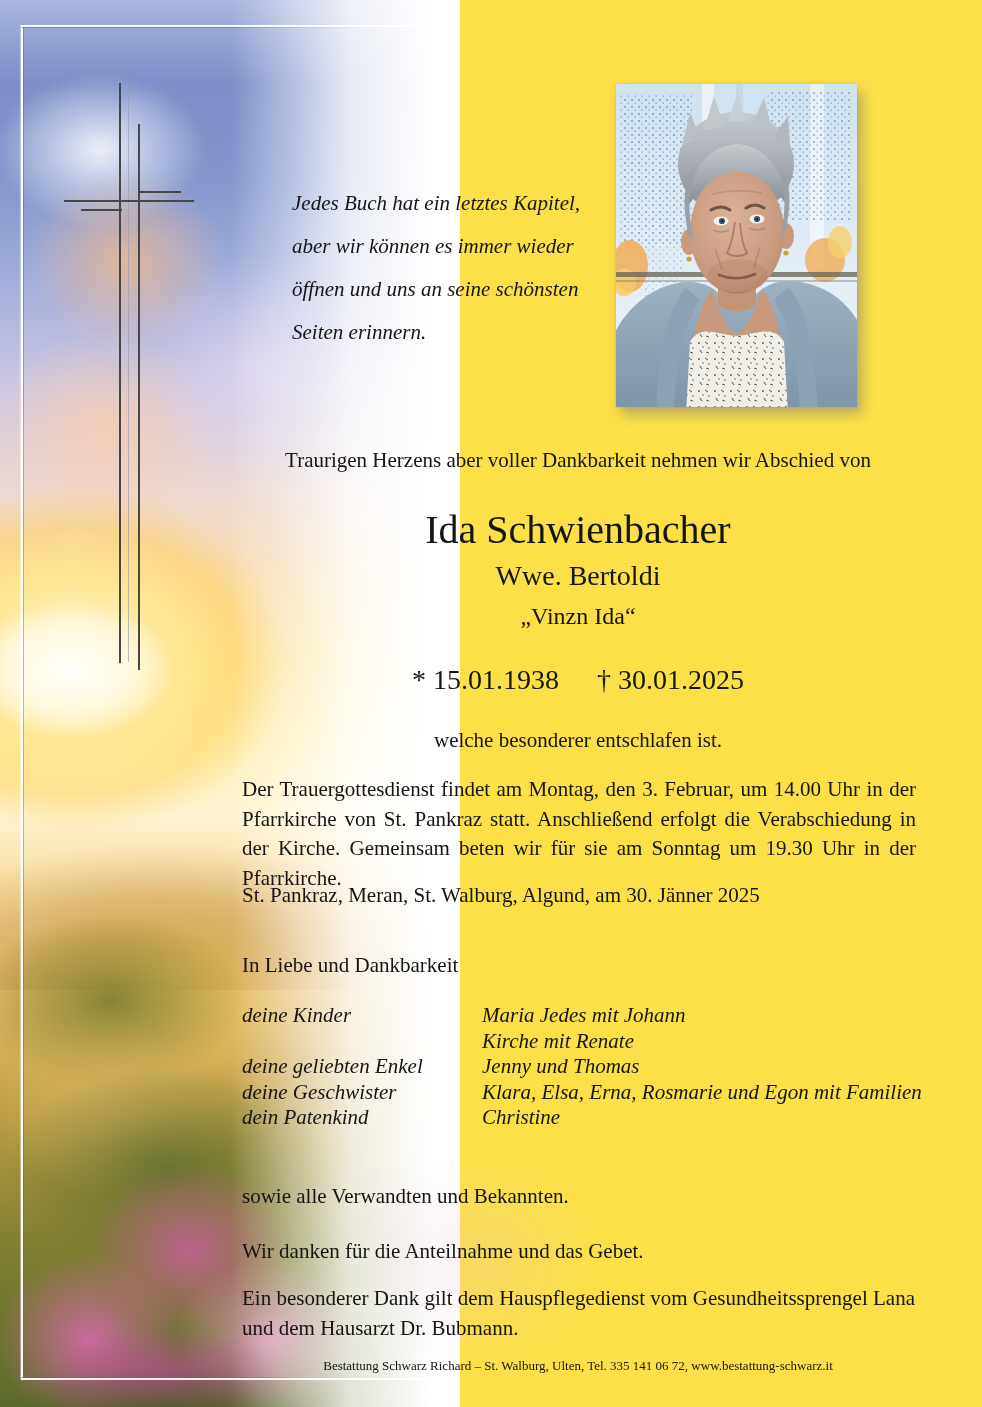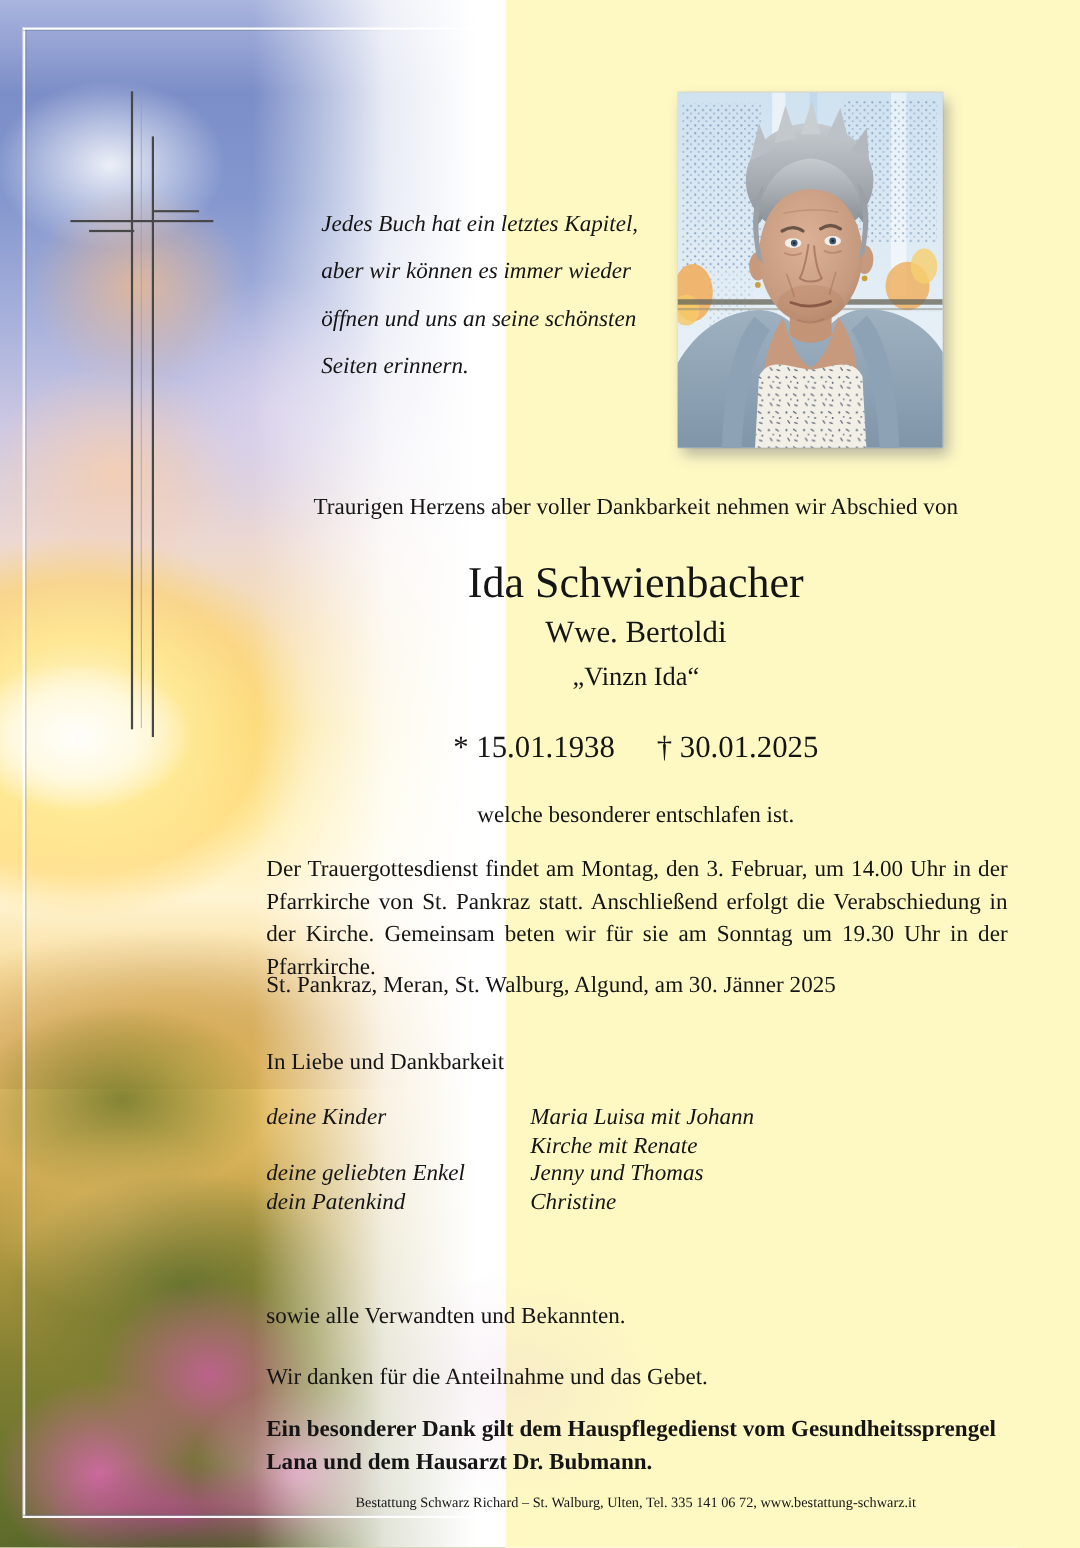--- a/index.html
+++ b/index.html
@@ -1,21 +1,21 @@
 <!DOCTYPE html>
 <html lang="de"><head>
 <meta charset="utf-8">
 <style>
   * { box-sizing: border-box; }
   html, body { margin: 0; padding: 0; background: #ffffff; }
   .card {
     position: relative;
     width: 982px;
     height: 1407px;
-    background: #fef9c3;
+    background: #fde047;
     overflow: hidden;
     font-family: "Liberation Serif", "DejaVu Serif", serif;
     color: #151515;
   }
 
   
   .bg { position: absolute; left: 0; top: 0; width: 460px; height: 1407px; overflow: hidden; }
   .bg > div { position: absolute; }
   .bg-base {
     inset: 0;
@@ -105,21 +105,21 @@
   .places    { top: 881px; }
   .gratitude { top: 951px; }
 
   .family { left: 242px; top: 1003px; width: 700px; font-size: 21px; line-height: 25.6px; font-style: italic; }
   .family .row { display: flex; }
   .family .lbl { width: 240px; flex: 0 0 240px; font-style: italic; }
   .family .val { flex: 1; }
 
   .relatives { top: 1182px; }
   .thanks    { top: 1237px; }
-  .special   { top: 1284px; width: 700px; font-weight: bold; }
+  .special   { top: 1284px; width: 700px; }
 
   .footer { left: 240px; top: 1358px; width: 676px; text-align: center; font-size: 13px; }
   .copyright { right: 18px; top: 1419px; position: absolute; font-size: 10.5px; color: #4a4a4a;
     font-family: "Liberation Sans", "DejaVu Sans", sans-serif; letter-spacing: 0.5px; }
 </style>
 </head>
 <body>
 
 <div class="card">
 
@@ -274,33 +274,37 @@
   </div>
   <div class="txt col-center passing">welche besonderer entschlafen ist.</div>
 
   <div class="txt block service">Der Trauergottesdienst findet am Montag, den 3. Februar, um 14.00 Uhr in der Pfarrkirche von St. Pankraz statt. Anschließend erfolgt die Verabschiedung in der Kirche. Gemeinsam beten wir für sie am Sonntag um 19.30 Uhr in der Pfarrkirche.</div>
   <div class="txt block places">St. Pankraz, Meran, St. Walburg, Algund, am 30. Jänner 2025</div>
   <div class="txt block gratitude">In Liebe und Dankbarkeit</div>
 
   <div class="txt family">
     <div class="row">
       <span class="lbl">deine Kinder</span>
-      <span class="val">Maria Luisa mit Johann</span>
+      <span class="val">Maria Jedes mit Johann</span>
     </div>
 
     <div class="row">
       <span class="lbl"></span>
       <span class="val">Kirche mit Renate</span>
     </div>
 
     <div class="row">
       <span class="lbl">deine geliebten Enkel</span>
       <span class="val">Jenny und Thomas</span>
     </div>
 
+    <div class="row">
+      <span class="lbl">deine Geschwister</span>
+      <span class="val">Klara, Elsa, Erna, Rosmarie und Egon mit Familien</span>
+    </div>
 
     <div class="row">
       <span class="lbl">dein Patenkind</span>
       <span class="val">Christine</span>
     </div>
   </div>
 
   <div class="txt block relatives">sowie alle Verwandten und Bekannten.</div>
   <div class="txt block thanks">Wir danken für die Anteilnahme und das Gebet.</div>
   <div class="txt block special">Ein besonderer Dank gilt dem Hauspflegedienst vom Gesundheitssprengel Lana und dem Hausarzt Dr. Bubmann.</div>

